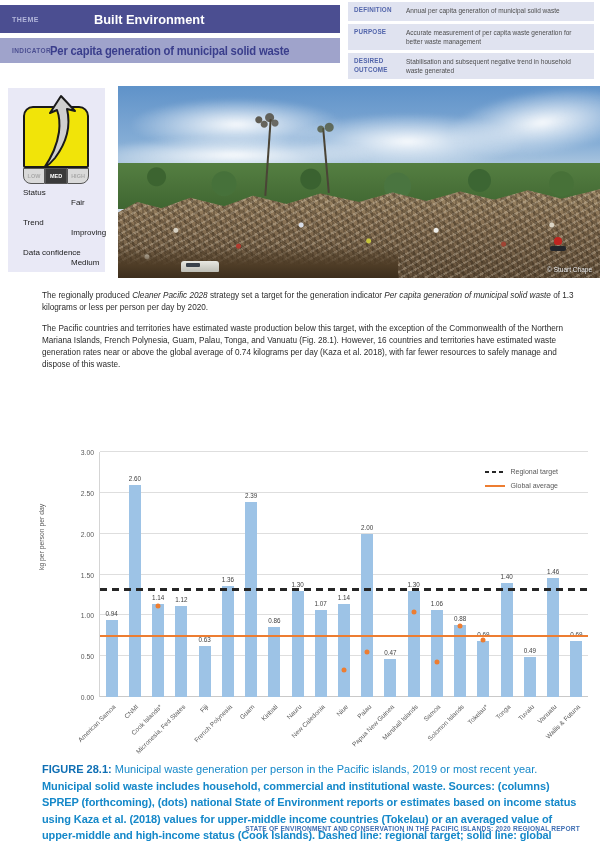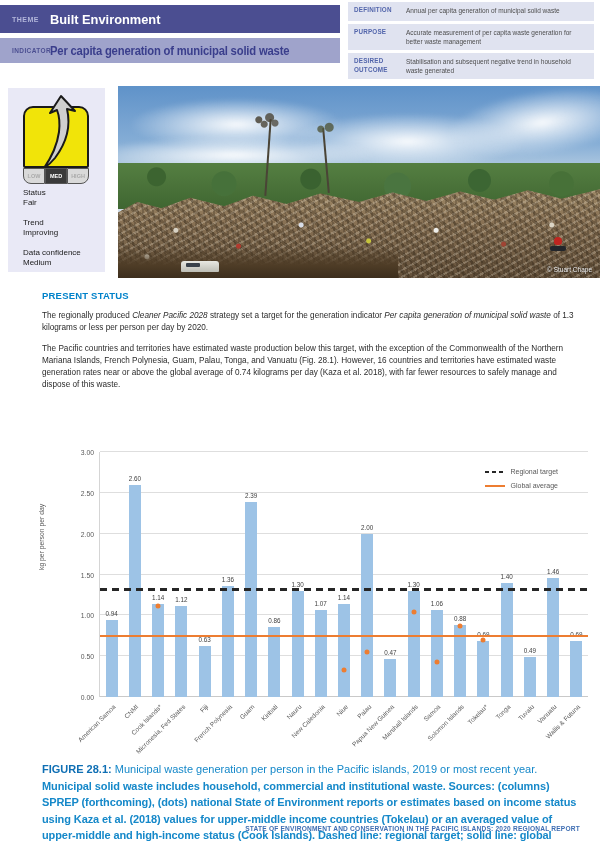--- a/index.html
+++ b/index.html
@@ -2,21 +2,21 @@
 <html><head>
 <meta charset="utf-8">
 <style>
   * { margin:0; padding:0; box-sizing:border-box; }
   html,body { background:#fff; }
   body { font-family:"Liberation Sans", sans-serif; color:#2b2b2b; }
   .page { position:relative; width:600px; height:848px; background:#fff; overflow:hidden; }
 
   
   .theme-bar { position:absolute; left:0; top:5px; width:340px; height:28px;
-    background:#4b4e91; display:flex; align-items:center; }
+    background:#4b4e91; display:flex; align-items:center;gap:44px; }
   .theme-label { color:#b3b6da; font-size:7px; font-weight:bold; letter-spacing:.5px;
     width:50px; padding-left:12px; }
   .theme-value { color:#fff; font-size:13.5px; font-weight:bold; transform:scaleX(.95);
     transform-origin:left center; white-space:nowrap; }
   .indicator-bar { position:absolute; left:0; top:38px; width:340px; height:25px;
     background:#9fa3cb; display:flex; align-items:center; }
   .indicator-label { color:#4b4e91; font-size:6.5px; font-weight:bold; letter-spacing:.4px;
     width:50px; padding-left:12px; }
   .indicator-value { color:#3a3e8c; font-size:12.5px; font-weight:bold; transform:scaleX(.9);
     transform-origin:left center; white-space:nowrap; letter-spacing:-.2px; }
@@ -36,21 +36,21 @@
   .trend-arrow { position:absolute; left:8px; top:-4px; width:52px; height:76px; }
   .conf-tabs { position:absolute; left:0; top:70px; width:66px; height:16px; display:flex; }
   .conf-tab { flex:1; font-size:5.5px; font-weight:bold; display:flex; align-items:center;
     justify-content:center; background:#d9d9d9; color:#aaa; border:1px solid #555; }
   .conf-tab:first-child { border-radius:0 0 0 8px; }
   .conf-tab:last-child { border-radius:0 0 8px 0; }
   .conf-tab.active { background:#3a3a3a; color:#fff; }
   .status-items { position:absolute; left:15px; top:100px; }
   .status-item { margin-bottom:9px; }
   .status-item .lab { font-size:8px; font-weight:normal; color:#1a1a1a; line-height:1.3; }
-  .status-item .val { font-size:8px; color:#1a1a1a; line-height:1.3; }
+  .status-item .val { font-size:8px; color:#1a1a1a; line-height:1.3;margin-left:48px; }
 
   
   .photo { position:absolute; left:118px; top:86px; right:0; height:192px; overflow:hidden;
     background:linear-gradient(180deg,#5f92c9 0%,#86aed6 30%,#cfdde9 52%,#cfdde9 100%); }
   .cloud { position:absolute; background:radial-gradient(ellipse at center, rgba(255,255,255,.95), rgba(255,255,255,0) 70%); filter:blur(2px); }
   .c1 { left:2%; top:6%; width:45%; height:28%; }
   .c2 { left:35%; top:14%; width:50%; height:30%; }
   .c3 { left:68%; top:2%; width:40%; height:34%; transform:rotate(-8deg); }
   .c4 { left:-6%; top:26%; width:60%; height:20%; }
   .veg { position:absolute; left:0; right:0; top:40%; height:24%;
@@ -213,21 +213,20 @@
     <div class="soil"></div>
     <div class="vehicle"></div>
     <div class="rider">
       <div class="body"></div>
         <div class="bike"></div>
     </div>
     <div class="photo-credit">© Stuart Chape</div>
   </div>
 
   <div class="present">
-    <h2>PRESENT STATUS</h2>
     <p><span>The regionally produced </span><span class="it">Cleaner Pacific 2028</span><span> strategy set a target for the generation indicator </span><span class="it">Per capita generation of municipal solid waste</span><span> of 1.3 kilograms or less per person per day by 2020.</span></p>
     <p><span>The Pacific countries and territories have estimated waste production below this target, with the exception of the Commonwealth of the Northern Mariana Islands, French Polynesia, Guam, Palau, Tonga, and Vanuatu (Fig. 28.1). However, 16 countries and territories have estimated waste generation rates near or above the global average of 0.74 kilograms per day (Kaza et al. 2018), with far fewer resources to safely manage and dispose of this waste.</span></p>
   </div>
 
   <div class="chart">
     <div class="ylabel-rot">kg  per person per day</div>
     <div class="plot">
       <div class="yaxisline"></div>
     <div class="gridline zero" style="bottom: 0px;"></div>
         <div class="ylab" style="top: 245px;">0.00</div>

